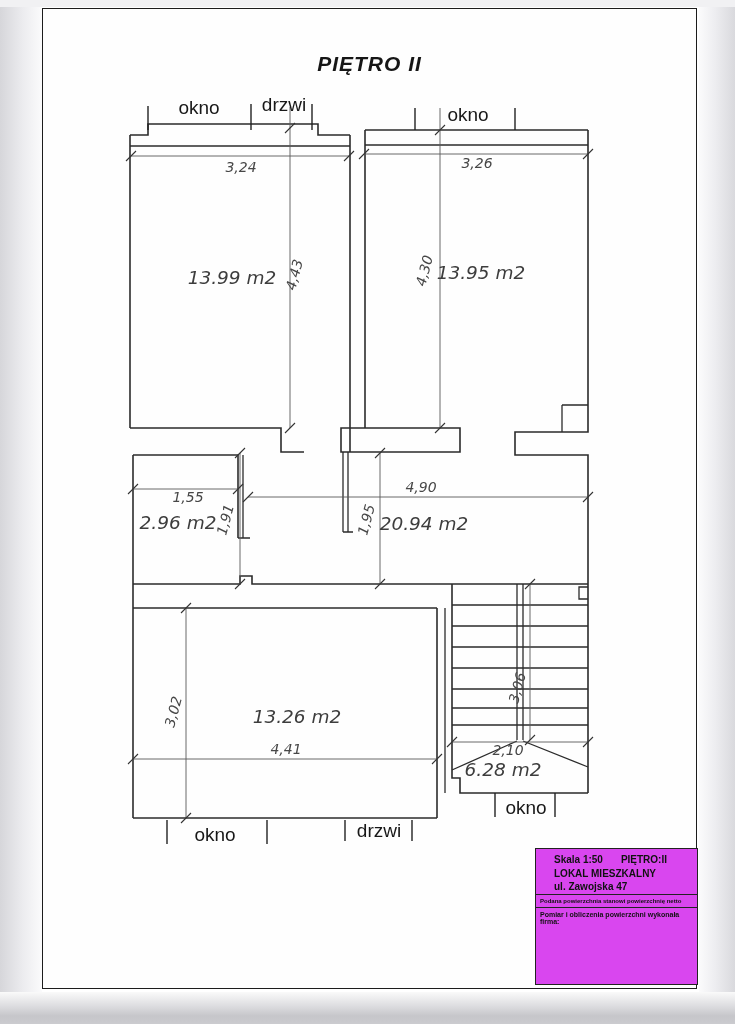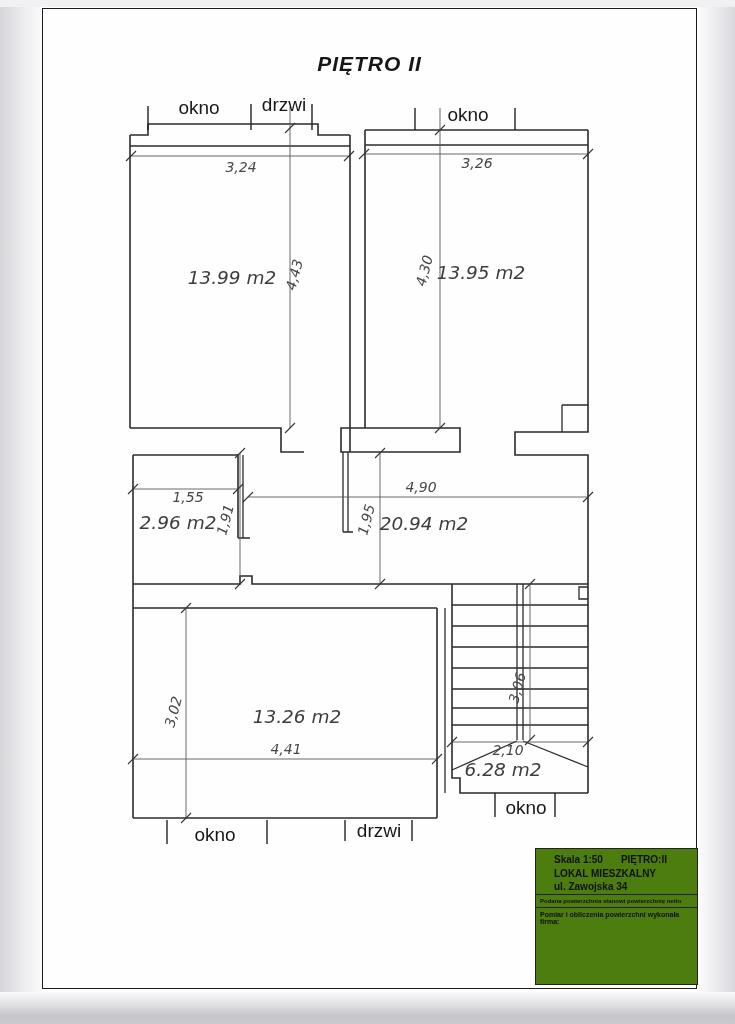--- a/index.html
+++ b/index.html
@@ -22,21 +22,21 @@
   .d{stroke:#5a5a5a;stroke-width:0.9;fill:none;}
   .tick{stroke:#333;stroke-width:1.1;}
   .otick{stroke:#222;stroke-width:1.4;}
   .t-area{font-family:"DejaVu Sans",sans-serif;font-style:italic;font-size:18.5px;
           fill:#3d3d3d;text-anchor:middle;}
   .t-dim{font-family:"DejaVu Sans",sans-serif;font-style:italic;font-size:14px;
          fill:#474747;text-anchor:middle;}
   .t-open{font-family:"Liberation Sans",sans-serif;font-size:19px;fill:#181818;
           text-anchor:middle;}
   .tblock{position:absolute;left:535px;top:848px;width:163px;height:137px;
-          border:1px solid #222;box-sizing:border-box;background:#4d7c0f;color:#111;}
+          border:1px solid #222;box-sizing:border-box;background:#d946ef;color:#111;}
   .tb-r1{height:45px;padding:4px 0 0 0;box-sizing:border-box;font-size:10px;
          font-weight:bold;line-height:13.5px;}
   .tb-r1-line1{display:flex;justify-content:space-between;padding:0 30px 0 18px;}
   .tb-r1-line2,.tb-r1-line3{padding-left:18px;}
   .tb-r2{height:14px;border-top:1px solid #222;border-bottom:1px solid #222;
          font-size:6px;font-weight:bold;line-height:13px;padding-left:4px;
          box-sizing:border-box;white-space:nowrap;overflow:hidden;}
   .tb-r3{font-size:7px;font-weight:bold;padding:3px 0 0 4px;}
 </style>
 </head>
@@ -179,21 +179,21 @@
     </g>
   </svg>
 
   <div class="tblock">
     <div class="tb-r1">
       <div class="tb-r1-line1">
         <span>Skala 1:50</span>
         <span>PIĘTRO:II</span>
       </div>
       <div class="tb-r1-line2">LOKAL MIESZKALNY</div>
-      <div class="tb-r1-line3">ul. Zawojska 34</div>
+      <div class="tb-r1-line3">ul. Zawojska 47</div>
     </div>
     <div class="tb-r2">Podana powierzchnia stanowi powierzchnię netto</div>
     <div class="tb-r3">Pomiar i obliczenia powierzchni wykonała firma:</div>
   </div>
 
   <div class="edge-left"></div>
   <div class="edge-right"></div>
   <div class="edge-top"></div>
   <div class="edge-bottom"></div>
 

